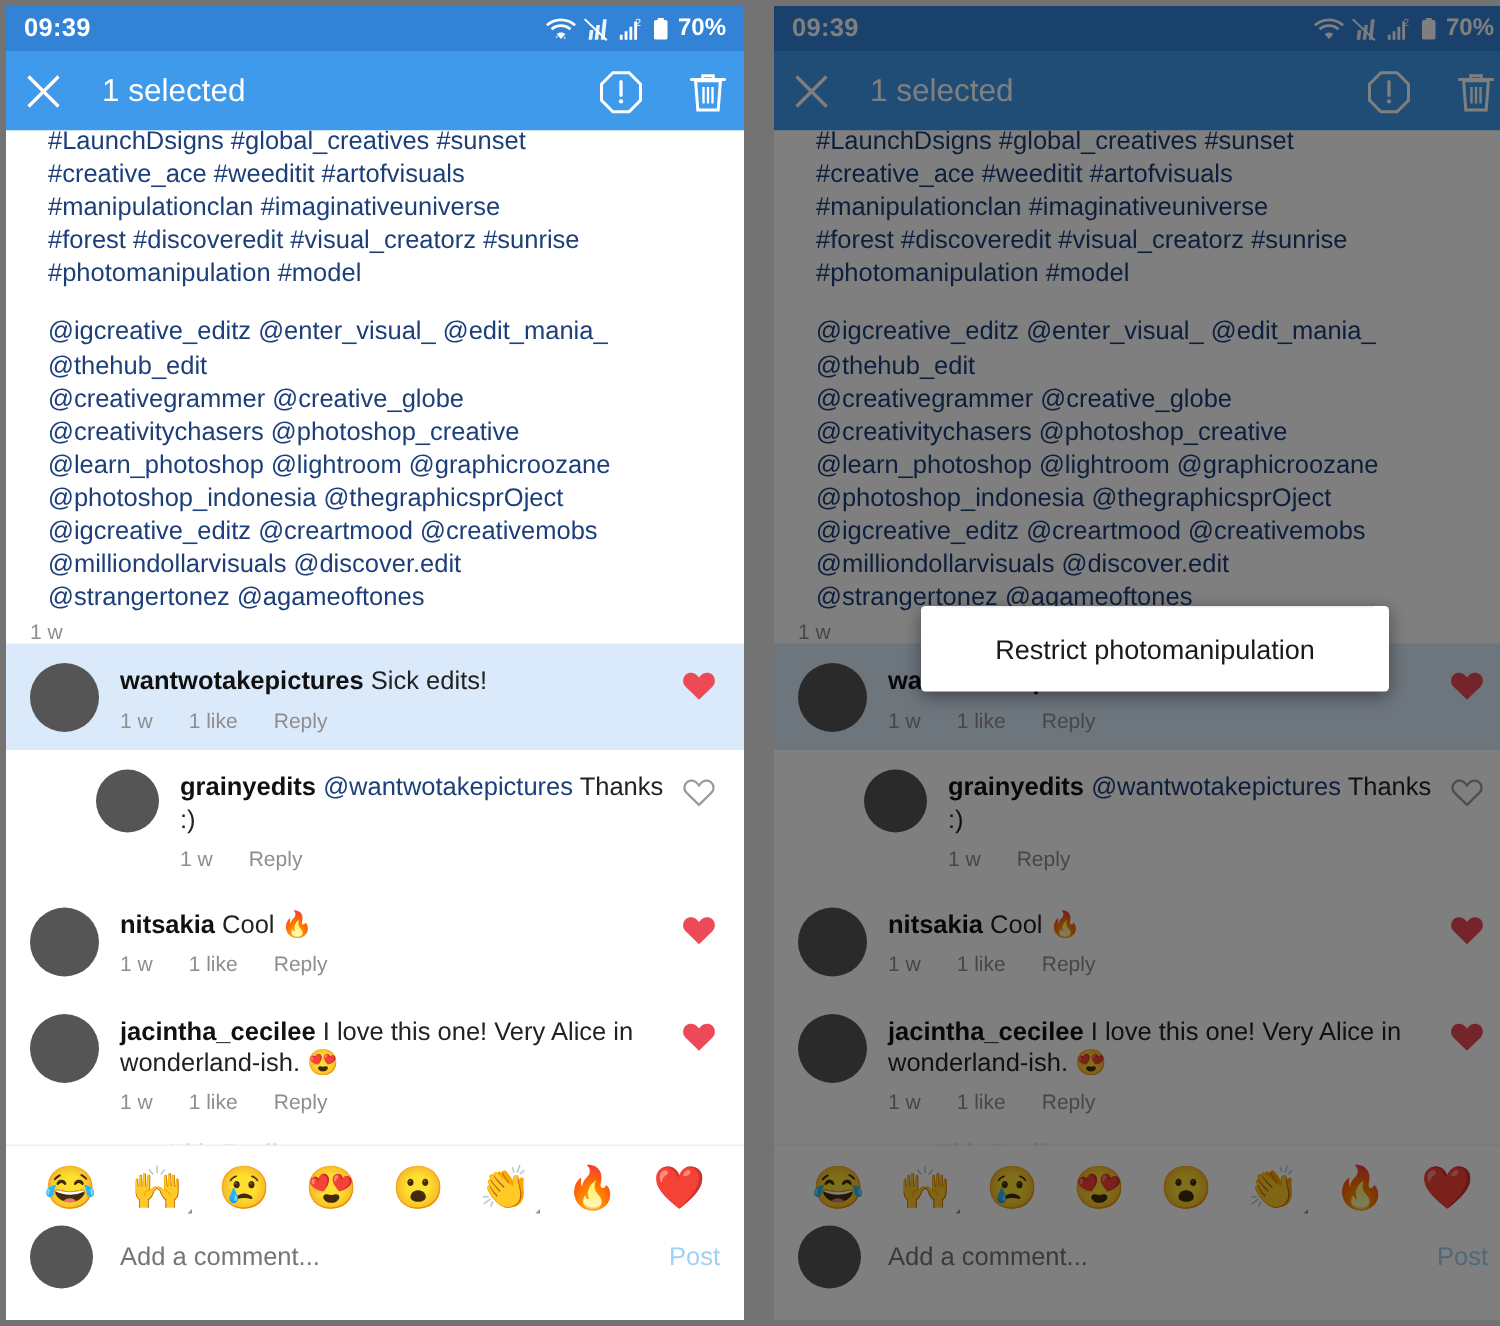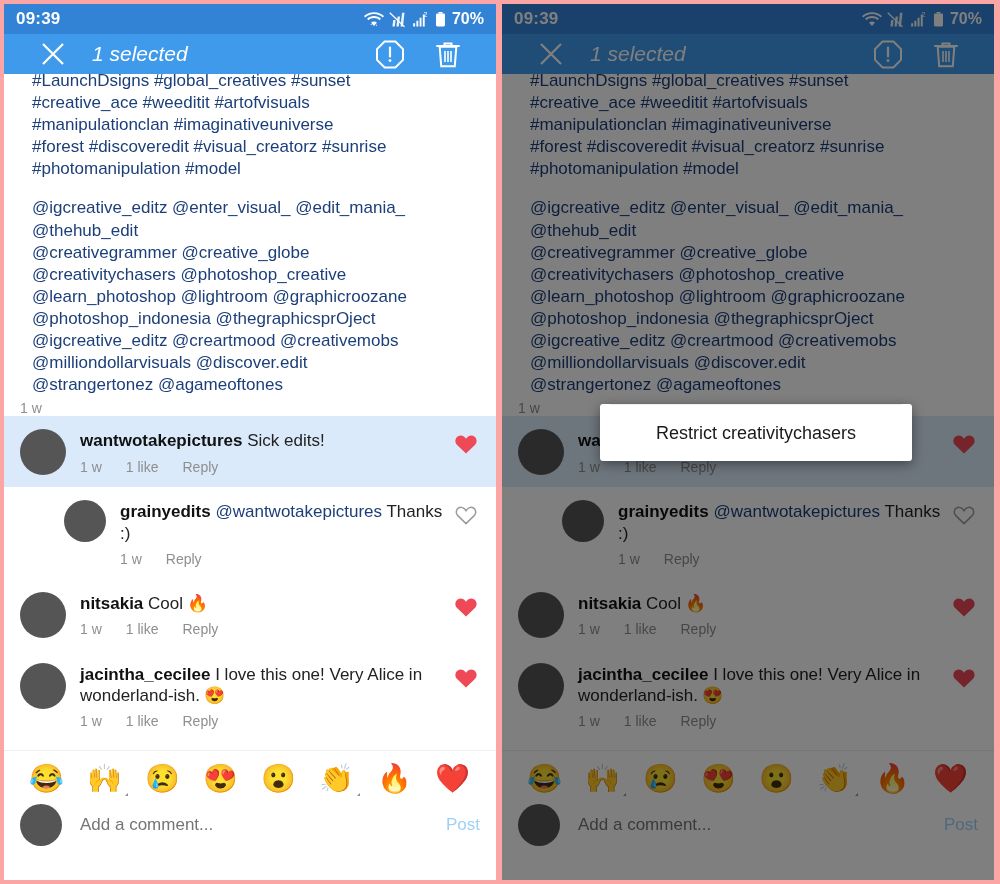--- a/index.html
+++ b/index.html
@@ -5,23 +5,23 @@
   * { box-sizing: border-box; margin: 0; padding: 0; }
   html, body {
     width: 1000px; height: 884px;
     background: #000;
     font-family: "Liberation Sans", sans-serif;
     overflow: hidden;
   }
   .stage {
     position: relative;
     width: 1000px; height: 884px;
-    background: #fca5a5;
-    display: flex;
-    gap: 6px;
+    background: #737373;
+    display: flex;
+    gap: 20px;
     padding: 4px;
   }
   .panel {
     position: relative;
     width: 492px; height: 876px;
     background: #fff;
     overflow: hidden;
     flex: 0 0 492px;
   }
 
@@ -37,27 +37,26 @@
   .statusbar .clock {
     font-size: 17px; font-weight: bold; letter-spacing: .2px;
   }
   .statusbar .spacer { flex: 1; }
   .sb-icons { display: flex; align-items: center; gap: 5px; }
   .sb-icons svg { display: block; }
   .sb-batt-text { font-size: 16px; font-weight: bold; margin-left: 1px; text-align: center; }
 
   
   .actionbar {
-    height: 40px;
+    height: 53px;
     background: #3f9aec;
     display: flex;
     align-items: center;
-    padding: 0 32px;
+    padding: 0 8px;
     color: #fff;
-    font-style: italic;
   }
   .actionbar .close { width: 34px; height: 34px; cursor: pointer; }
   .actionbar .title {
     font-size: 21px; margin-left: 22px; font-weight: 400;
     color: #ffffff;
   }
   .actionbar .spacer { flex: 1; }
   .actionbar .act-icon { width: 32px; height: 32px; margin-left: 26px; cursor: pointer; }
 
   
@@ -599,17 +598,17 @@
         <input class="ph" type="text" placeholder="Add a comment..." style="">
         <span class="post">Post</span>
       </div>
 
     </div>
 
     <div class="scrim"></div>
 
     <div class="dialog">
       <div class="divider"></div>
-      <div class="item">Restrict creativitychasers</div>
+      <div class="item">Restrict photomanipulation</div>
     </div>
 
   </div>
 </div>
 
 </body></html>

